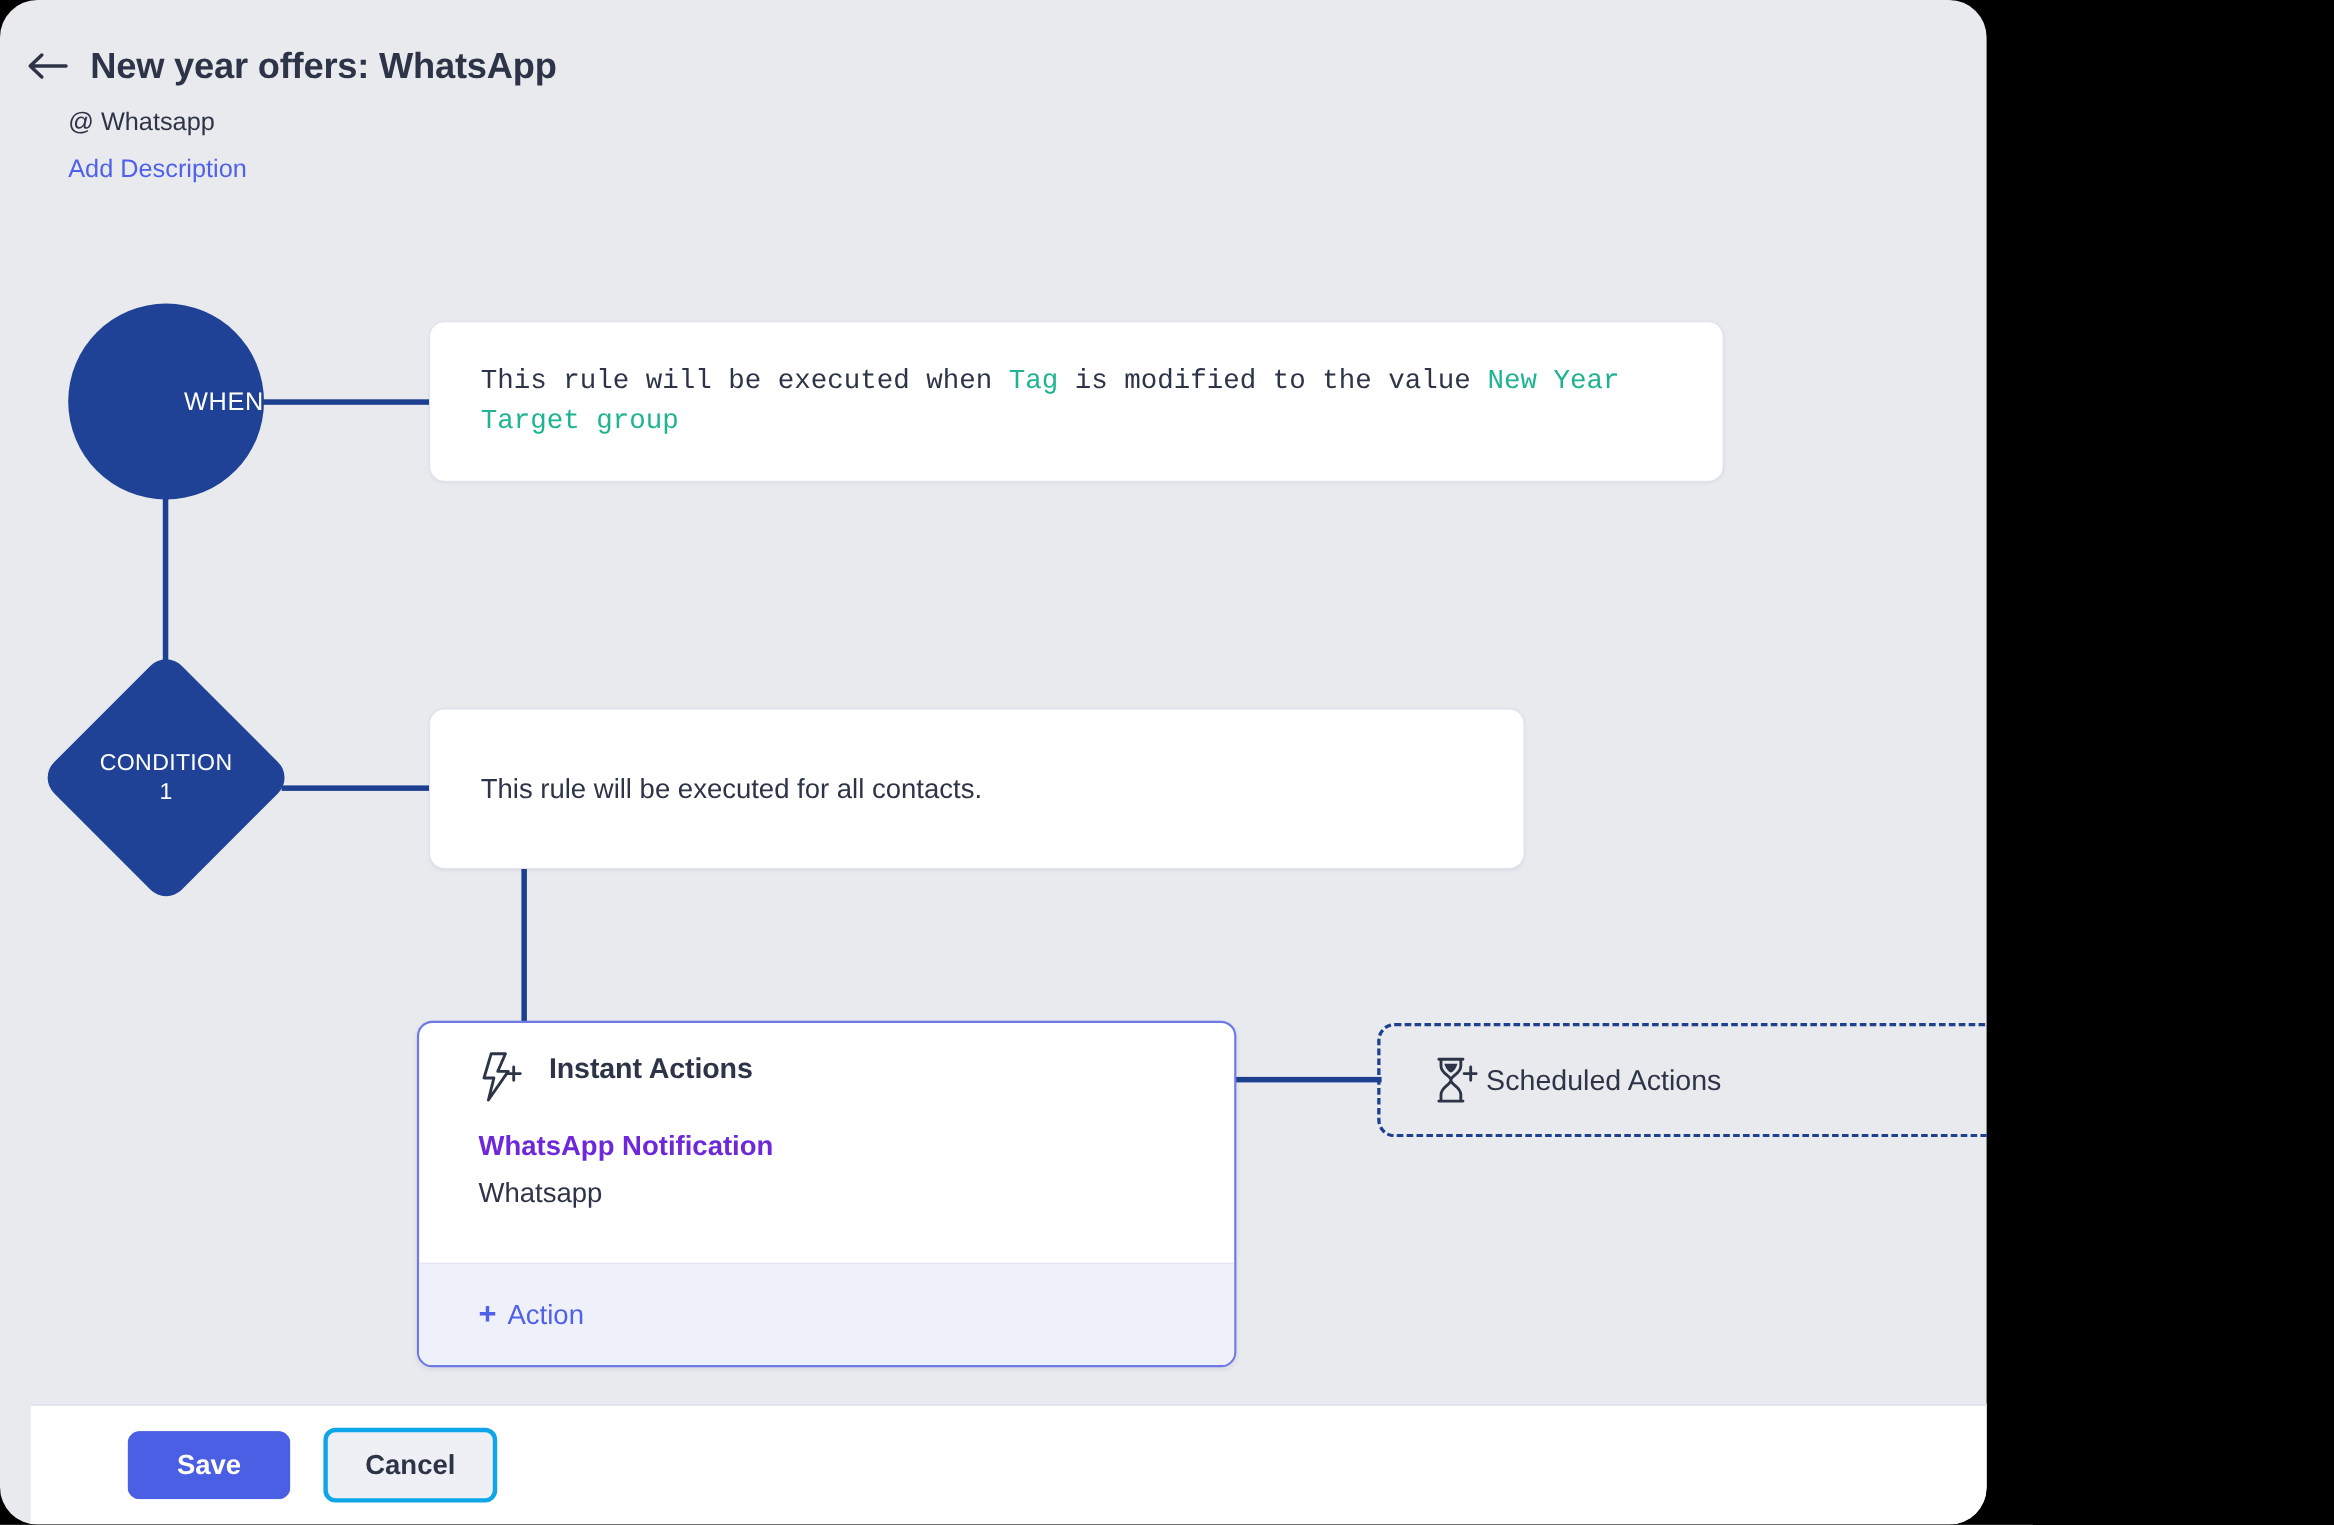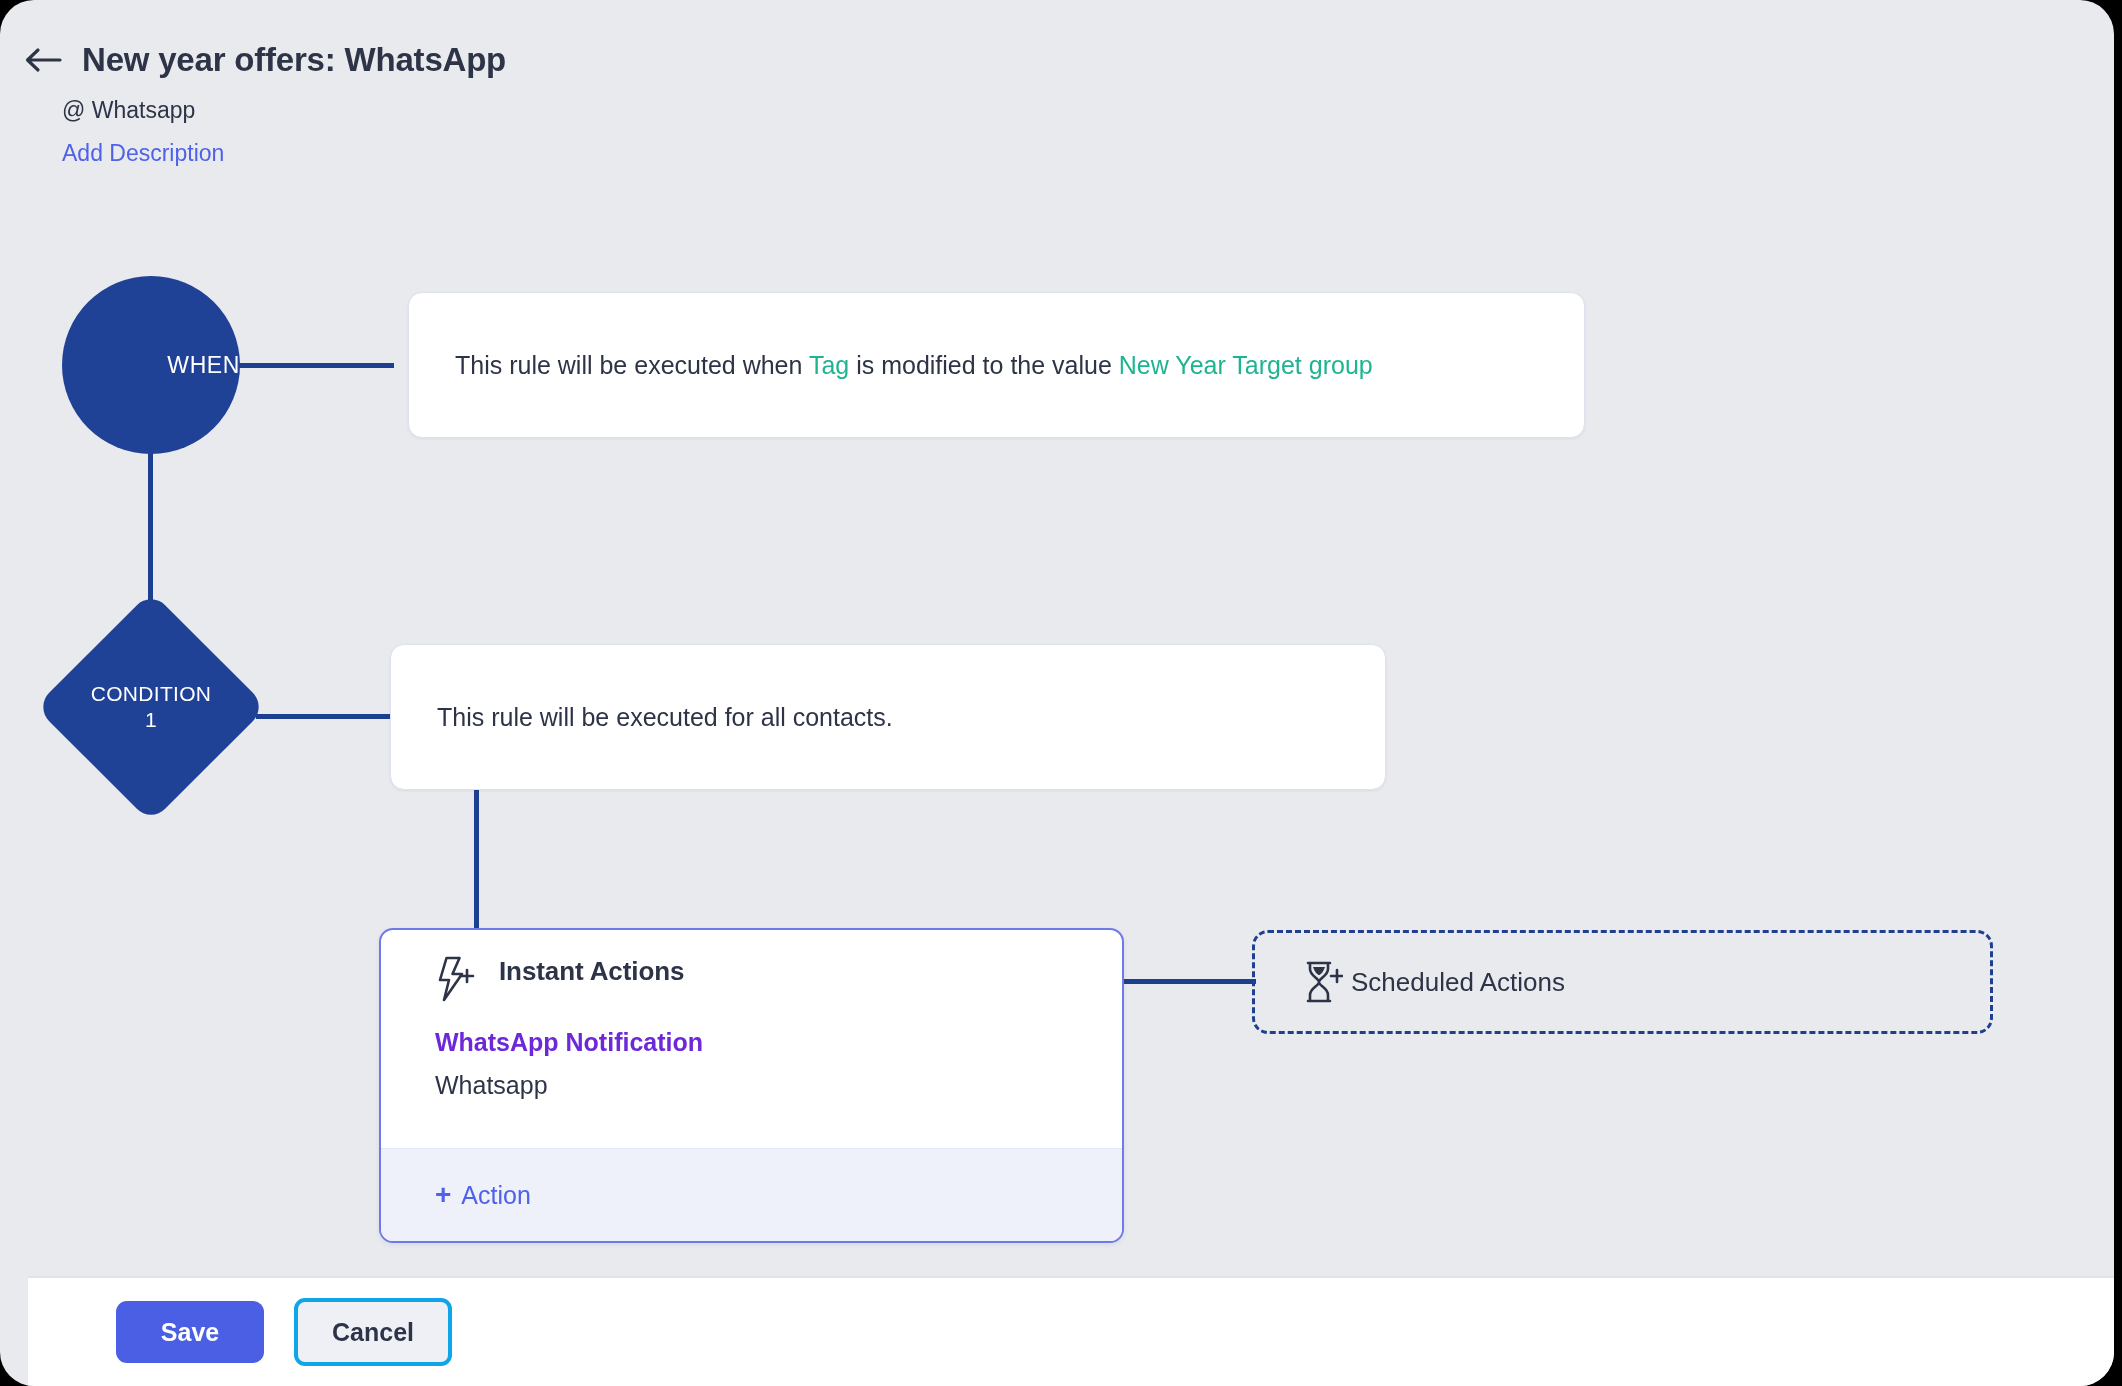--- a/index.html
+++ b/index.html
@@ -10,21 +10,21 @@
   }
   body {
     width: 2122px;
     height: 1386px;
     font-family: "Liberation Sans", sans-serif;
     overflow: hidden;
   }
 
   .page {
     position: relative;
-    width: 2114px;
+    width: 1806px;
     height: 1386px;
     border-radius: 34px;
     background: #e8eaee;
     overflow: hidden;
     box-sizing: border-box;
   }
 
   
   .header {
     position: absolute;
@@ -157,21 +157,21 @@
     align-items: center;
   }
   .card-text {
     padding: 0 46px;
     font-size: 25px;
     color: #2e3447;
     line-height: 1.45;
   }
   .hl-teal { color: #1fb491; }
 
-  #card-when  { left: 408px; top: 292px;  width: 1177px; height: 146px; }
+  #card-when  { left: 390px; top: 292px;  width: 1177px; height: 146px; font-family: Liberation Mono, monospace; }
   #card-cond  { left: 390px; top: 644px;  width: 996px;  height: 146px; }
 
   
   .actions-card {
     position: absolute;
     left: 379px;
     top: 928px;
     width: 745px;
     background: #ffffff;
     border: 2px solid #6e7ae8;

